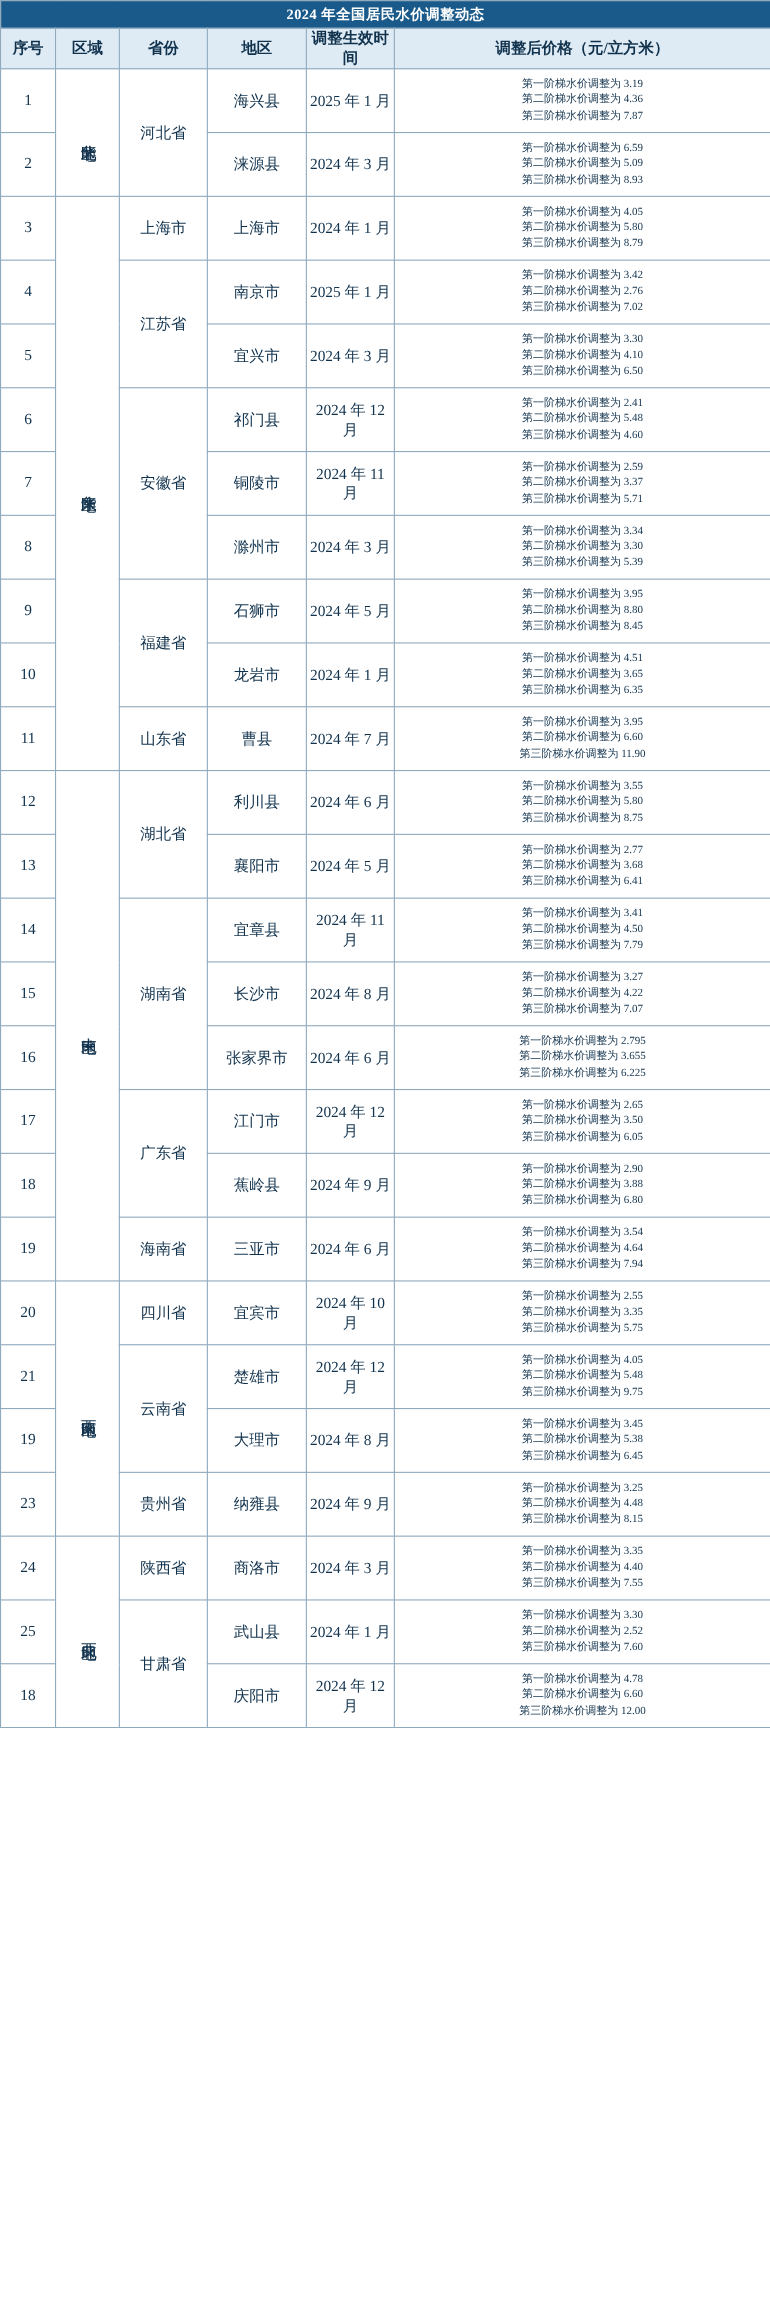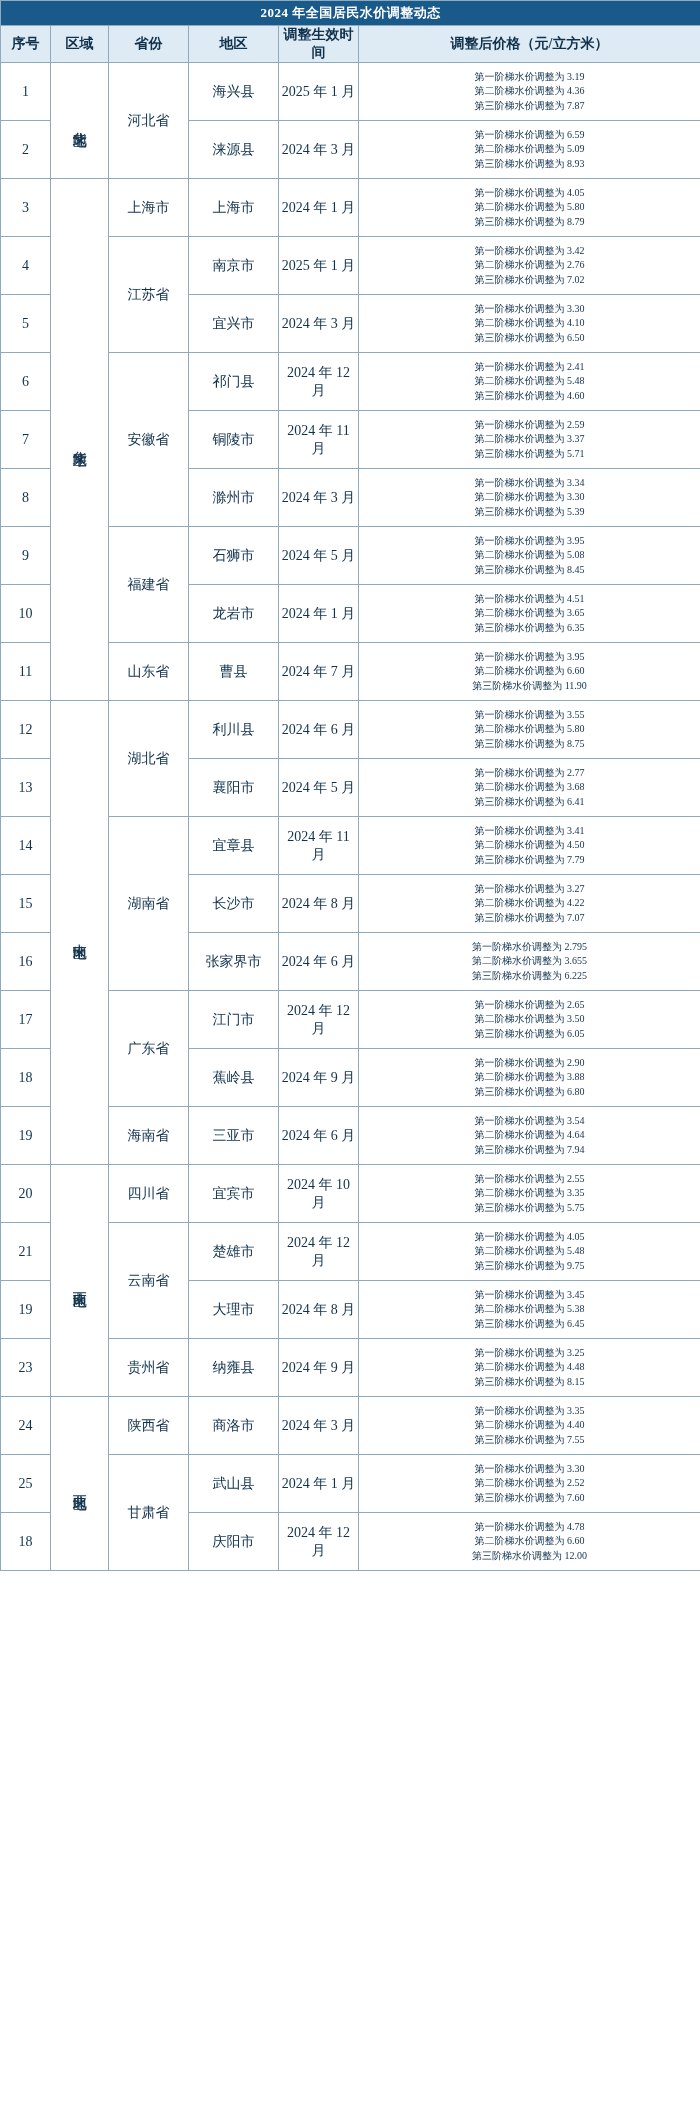--- a/index.html
+++ b/index.html
@@ -144,21 +144,21 @@
             <div>第三阶梯水价调整为 5.39</div>
           </td>
         </tr>
         <tr class="rowh">
           <td class="c num">9</td>
           <td class="c" rowspan="2">福建省</td>
           <td class="c">石狮市</td>
           <td class="c">2024 年 5 月</td>
           <td class="prices">
             <div>第一阶梯水价调整为 3.95</div>
-            <div>第二阶梯水价调整为 5.08</div>
+            <div>第二阶梯水价调整为 8.80</div>
             <div>第三阶梯水价调整为 8.45</div>
           </td>
         </tr>
         <tr class="rowh">
           <td class="c num">10</td>
           <td class="c">龙岩市</td>
           <td class="c">2024 年 1 月</td>
           <td class="prices">
             <div>第一阶梯水价调整为 4.51</div>
             <div>第二阶梯水价调整为 3.65</div>

